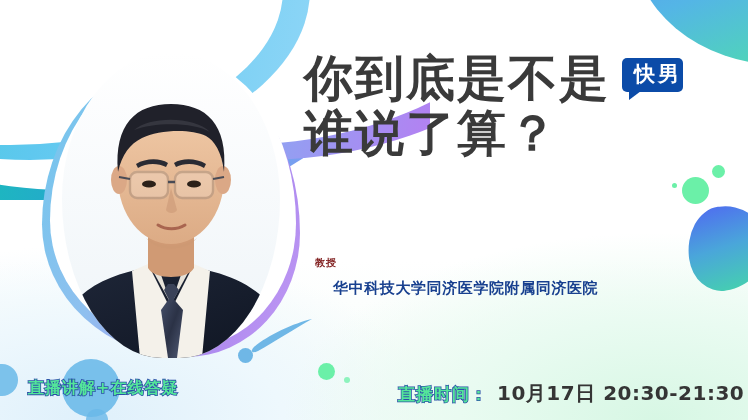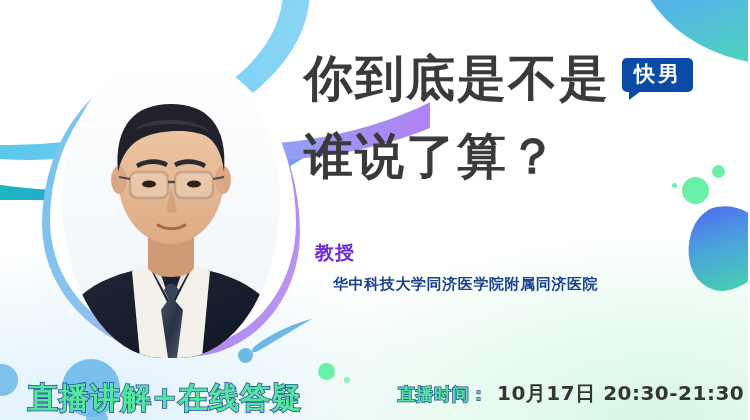--- a/index.html
+++ b/index.html
@@ -105,29 +105,29 @@
 
   
   .title-block{position:absolute;left:304px;top:52px;width:430px;}
   .title-line{
     display:flex;align-items:center;
     font-weight:bold;font-size:49px;line-height:1.12;
     color:#3a3a3a;letter-spacing:2px;
     font-family:"DejaVu Sans","Liberation Sans",sans-serif;
     white-space:nowrap;
   }
-  .title-line2{margin-top:23px;}
+  .title-line2{margin-top:0;}
 
   .badge{
     position:relative;
     margin-left:12px;
     background:#0b4ba8;
     color:#ffffff;
     font-size:21px;font-weight:bold;letter-spacing:3px;
-    padding:6px 11px 7px 12px;
+    padding:6px 1px 7px 12px;
     border-radius:5px;
     line-height:1;
     font-family:"DejaVu Sans","Liberation Sans",sans-serif;
     top:-4px;
   }
   .badge::after{
     content:"";position:absolute;left:7px;bottom:-8px;
     width:0;height:0;
     border-left:0 solid transparent;
     border-right:12px solid transparent;
@@ -136,39 +136,40 @@
 
   
   .presenter{position:absolute;left:303px;top:240px;}
   .p-row1{display:flex;align-items:baseline;}
   .p-name{
     font-size:30px;font-weight:bold;color:#1b2a52;letter-spacing:2px;
     font-family:"DejaVu Sans","Liberation Sans",sans-serif;
   }
   .p-title{
     margin-left:12px;
-    font-size:19px;font-weight:bold;color:#6d28d9;letter-spacing:1px;
-    font-family:"DejaVu Sans","Liberation Sans",sans-serif;
+    font-size:10px;font-weight:bold;color:#7f1d1d;letter-spacing:1px;
+    font-family:"DejaVu Sans","Liberation Sans",sans-serif;
+    margin-top:16px;
   }
   .p-hosp{
     margin-top:9px;
     font-size:15px;font-weight:bold;color:#18408f;letter-spacing:.6px;
     font-family:"DejaVu Sans","Liberation Sans",sans-serif;
     margin-left:30px;
   }
   .p-dept{
     margin-top:9px;
     font-size:15px;font-weight:bold;color:#18408f;letter-spacing:.6px;
     font-family:"DejaVu Sans","Liberation Sans",sans-serif;
   }
 
   
   .footer-left{
     position:absolute;left:28px;top:378px;
-    font-size:30px;font-weight:bold;letter-spacing:1px;
+    font-size:16px;font-weight:bold;letter-spacing:1px;
     color:#54e69a;
     -webkit-text-stroke:1.6px #2b4fa8;
     paint-order:stroke fill;
     font-family:"DejaVu Sans","Liberation Sans",sans-serif;
     white-space:nowrap;
   }
   .footer-right{
     position:absolute;left:398px;top:380px;
     display:flex;align-items:baseline;
     white-space:nowrap;

